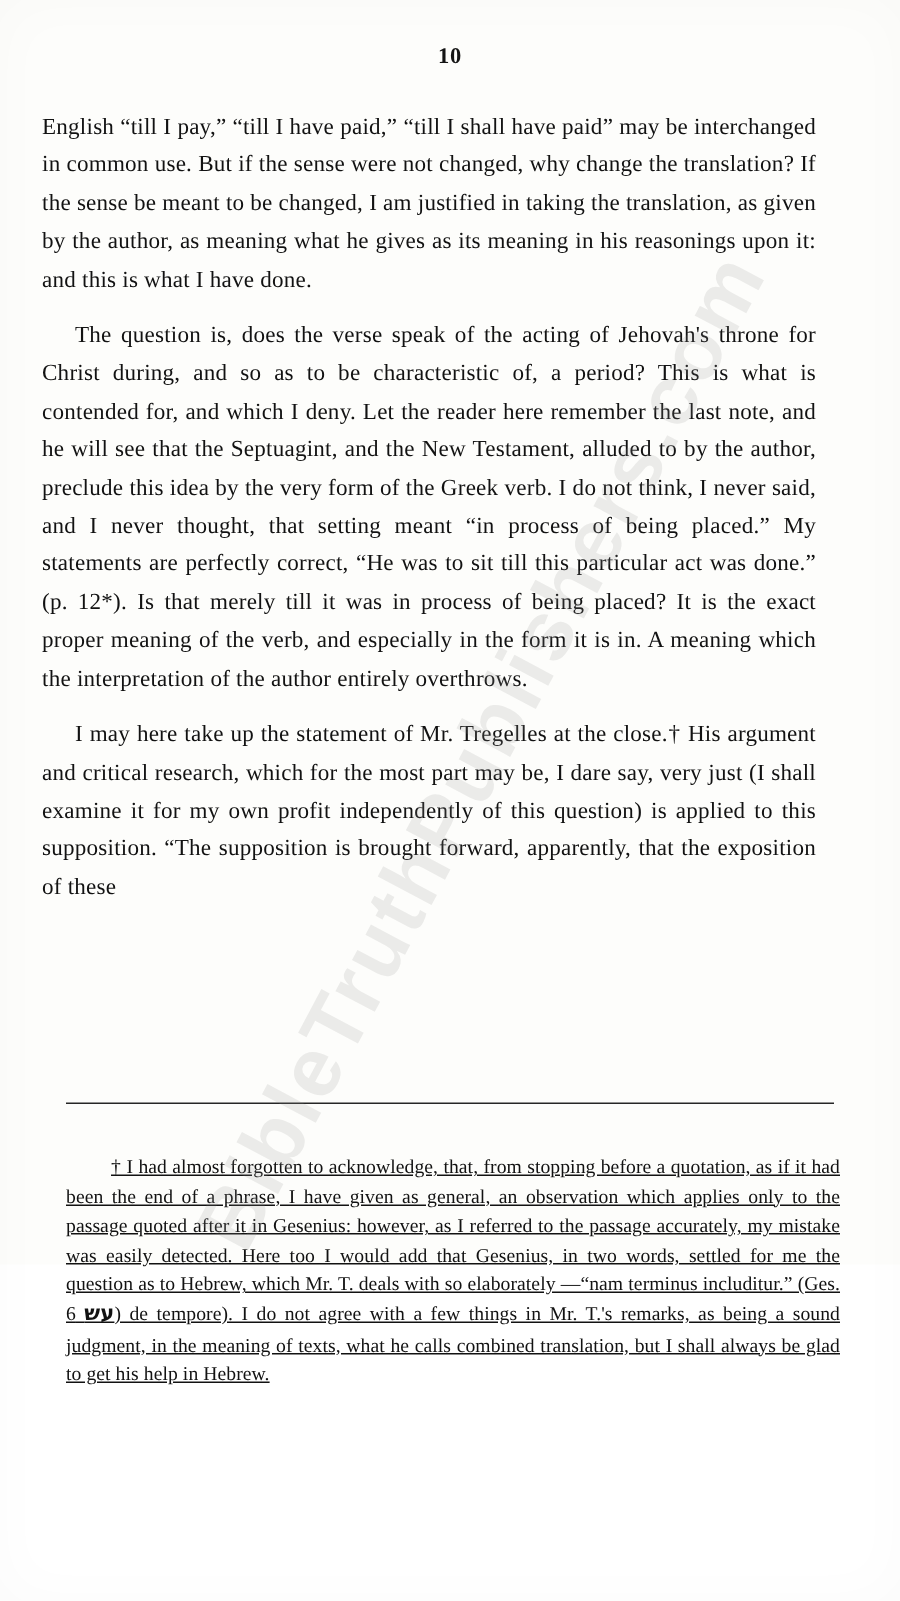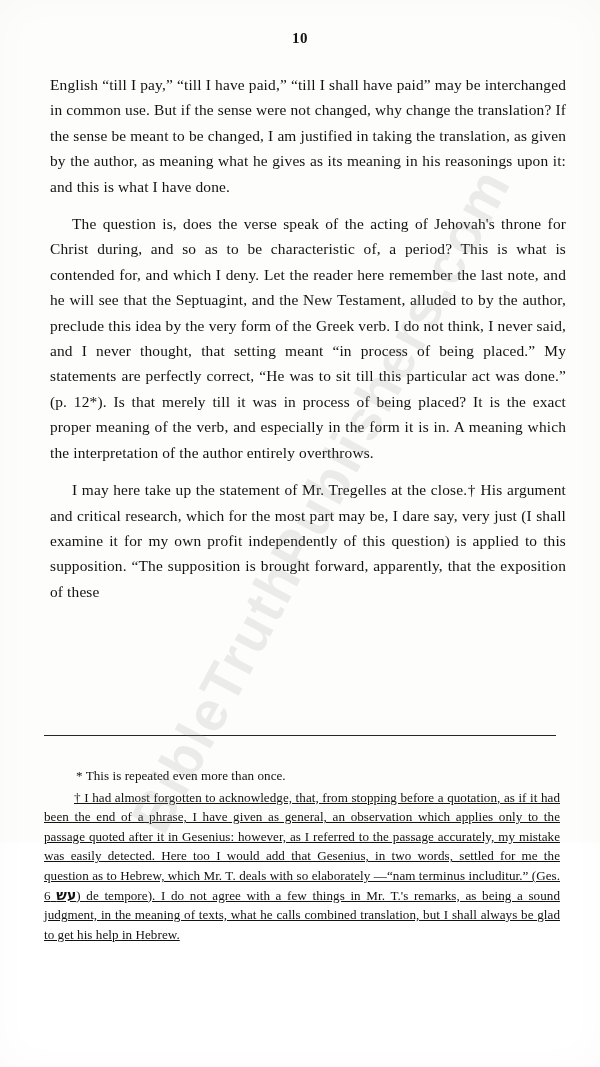--- a/index.html
+++ b/index.html
@@ -28,21 +28,21 @@
     left: 0;
     width: 600px;
     text-align: center;
     font-size: 15px;
     font-weight: bold;
     letter-spacing: 0.5px;
     color: #141414;
   }
   .body-block {
     position: absolute;
-    left: 50px;
+    left: 28px;
     top: 72px;
     width: 516px;
   }
   .body-block p {
     margin: 0 0 0 0;
     font-size: 15.4px;
     line-height: 25.4px;
     text-align: justify;
     text-justify: inter-word;
     color: #121212;
@@ -125,19 +125,18 @@
 
   <div class="body-block">
     <p>English “till I pay,” “till I have paid,” “till I shall have paid” may be interchanged in common use. But if the sense were not changed, why change the translation? If the sense be meant to be changed, I am justified in taking the translation, as given by the author, as meaning what he gives as its meaning in his reasonings upon it: and this is what I have done.</p>
     <p class="indent">The question is, does the verse speak of the acting of Jehovah's throne for Christ during, and so as to be characteristic of, a period? This is what is contended for, and which I deny. Let the reader here remember the last note, and he will see that the Septuagint, and the New Testament, alluded to by the author, preclude this idea by the very form of the Greek verb. I do not think, I never said, and I never thought, that setting meant “in process of being placed.” My statements are perfectly correct, “He was to sit till this particular act was done.” (p. 12*). Is that merely till it was in process of being placed? It is the exact proper meaning of the verb, and especially in the form it is in. A meaning which the interpretation of the author entirely overthrows.</p>
     <p class="indent">I may here take up the statement of Mr. Tregelles at the close.† His argument and critical research, which for the most part may be, I dare say, very just (I shall examine it for my own profit independently of this question) is applied to this supposition. “The supposition is brought forward, apparently, that the exposition of these</p>
   </div>
 
   <div class="rule"></div>
 
   <div class="notes">
-    <p class="note-first">* This is repeated even more than once.</p>
     <p class="note-second"><span>† I had almost forgotten to acknowledge, that, from stopping before a quotation, as if it had been the end of a phrase, I have given as general, an observation which applies only to the passage quoted after it in Gesenius: however, as I referred to the passage accurately, my mistake was easily detected. Here too I would add that Gesenius, in two words, settled for me the question as to Hebrew, which Mr. T. deals with so elaborately —“nam terminus includitur.” (Ges. </span><span class="hebrew">עש</span><span> 6) de tempore). I do not agree with a few things in Mr. T.'s remarks, as being a sound judgment, in the meaning of texts, what he calls combined translation, but I shall always be glad to get his help in Hebrew.</span></p>
   </div>
 
   <div class="watermark">BibleTruthPublishers.com</div>
   <div class="paper-edge"></div>
 </div>
 
 </body></html>

